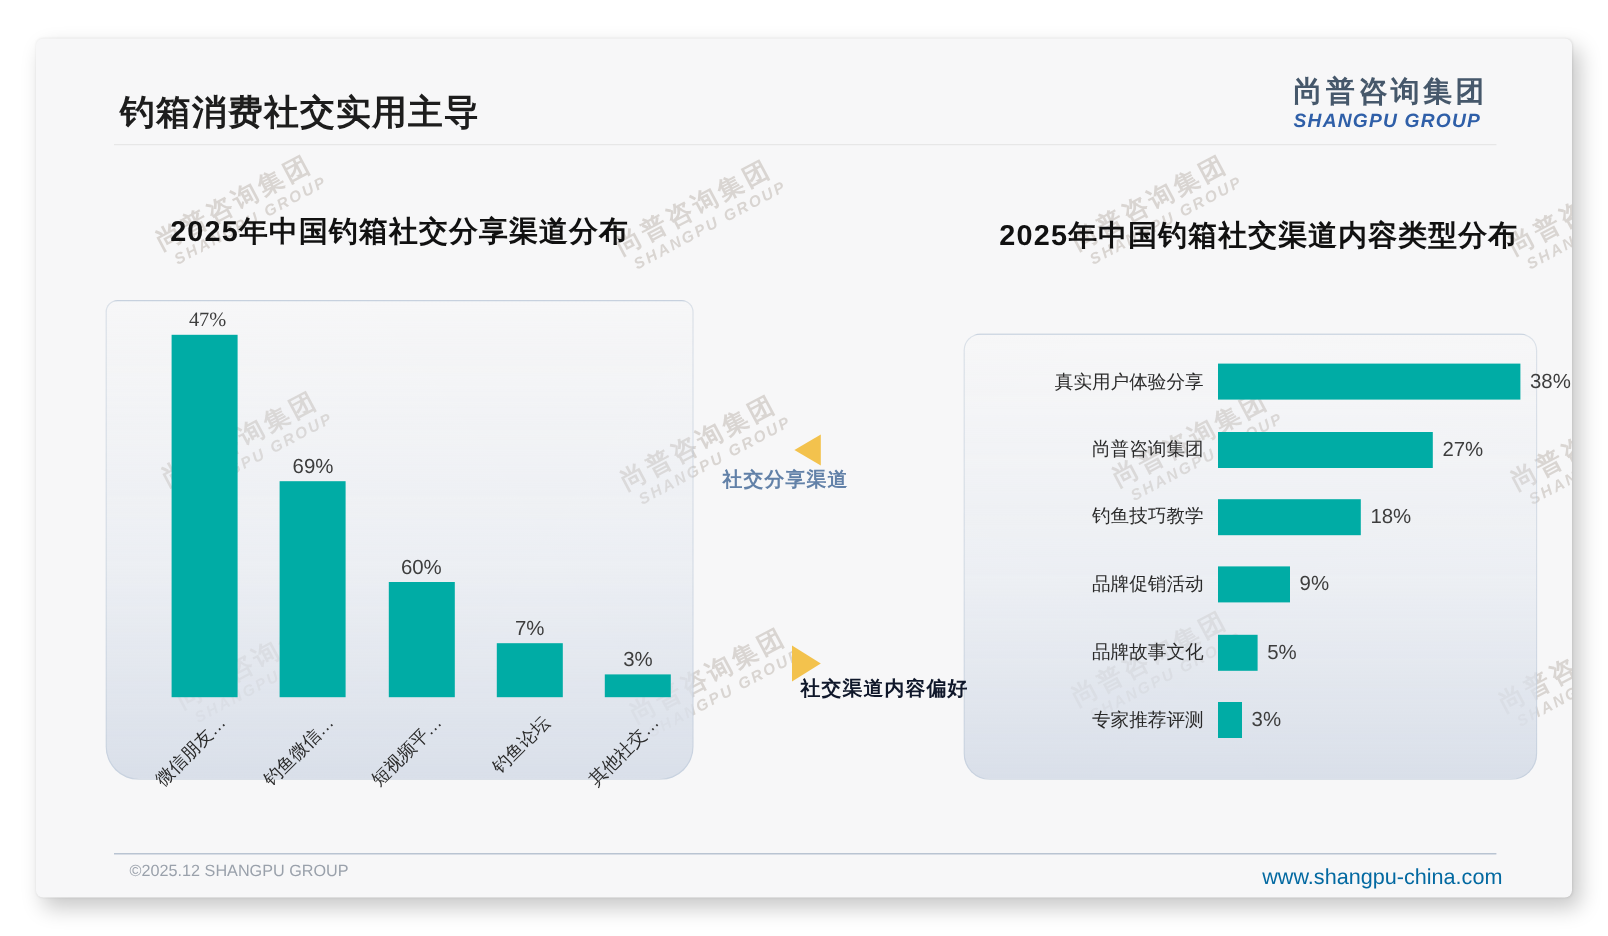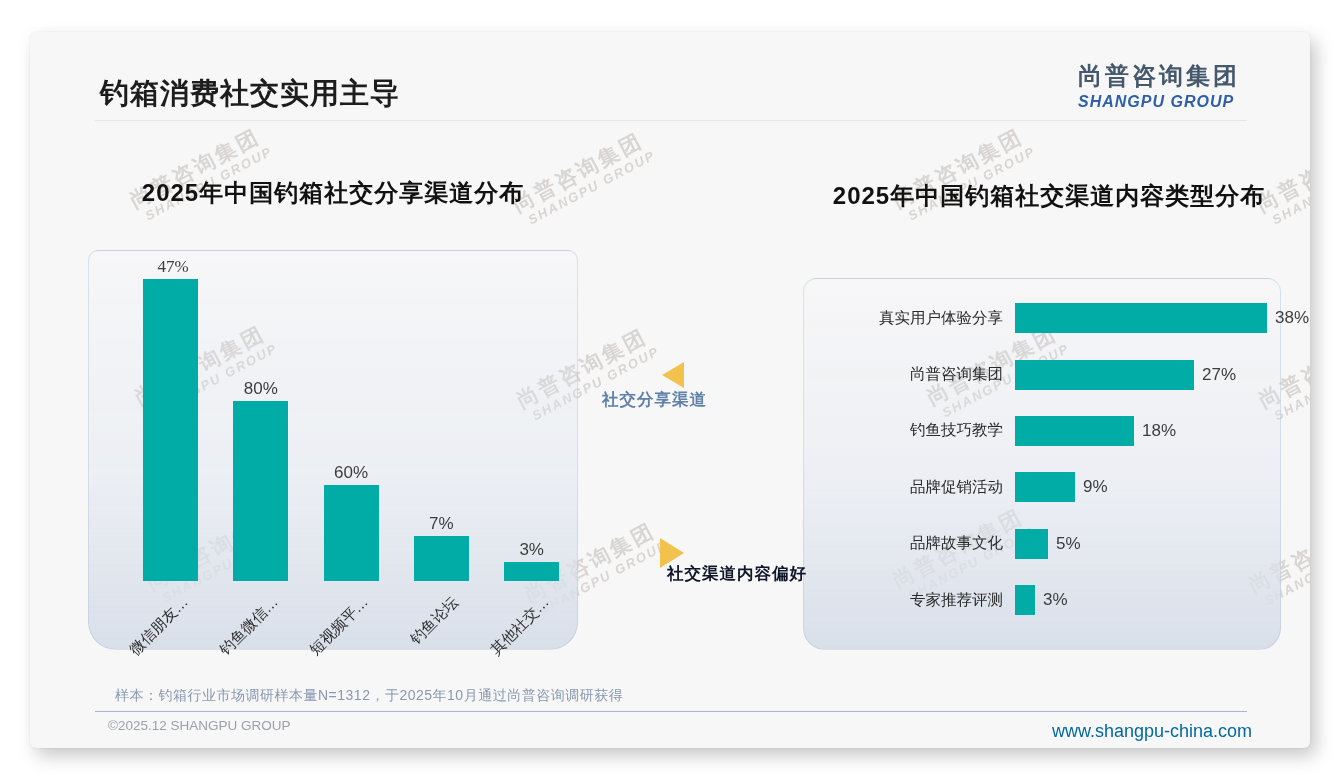--- a/index.html
+++ b/index.html
@@ -122,21 +122,21 @@
   </div>
 
   <div id="left-chart-title" class="chart-title">2025年中国钓箱社交分享渠道分布</div>
   <div id="right-chart-title" class="chart-title">2025年中国钓箱社交渠道内容类型分布</div>
 
   <div id="left-panel" class="chart-panel">
       <div class="vbar-rect" style="left: 54px; bottom: 68px; width: 55px; height: 302px; background: rgb(0, 172, 165);"></div>
       <div class="vbar-value" style="left: 54px; bottom: 372px; font-family: Liberation Serif, serif;">47%</div>
       <div class="vbar-cat" style="right: 398.5px; top: 342px;">微信朋友…</div>
       <div class="vbar-rect" style="left: 144.3px; bottom: 68px; width: 55px; height: 180px; background: rgb(0, 172, 165);"></div>
-      <div class="vbar-value" style="left: 141.8px; bottom: 250px;">80%</div>
+      <div class="vbar-value" style="left: 141.8px; bottom: 250px;">69%</div>
       <div class="vbar-cat" style="right: 308.2px; top: 342px;">钓鱼微信…</div>
       <div class="vbar-rect" style="left: 234.6px; bottom: 68px; width: 55px; height: 96px; background: rgb(0, 172, 165);"></div>
       <div class="vbar-value" style="left: 232.1px; bottom: 166px;">60%</div>
       <div class="vbar-cat" style="right: 217.9px; top: 342px;">短视频平…</div>
       <div class="vbar-rect" style="left: 324.9px; bottom: 68px; width: 55px; height: 45px; background: rgb(0, 172, 165);"></div>
       <div class="vbar-value" style="left: 322.4px; bottom: 115px;">7%</div>
       <div class="vbar-cat" style="right: 127.6px; top: 342px;">钓鱼论坛</div>
       <div class="vbar-rect" style="left: 415.2px; bottom: 68px; width: 55px; height: 19px; background: rgb(0, 172, 165);"></div>
       <div class="vbar-value" style="left: 412.7px; bottom: 89px;">3%</div>
       <div class="vbar-cat" style="right: 37.3px; top: 342px;">其他社交…</div>
@@ -174,18 +174,17 @@
         <div class="hrow-bar" style="width: 20px; background: rgb(0, 172, 165);"></div>
         <div class="hrow-value">3%</div>
       </div>
     </div>
 
   <div id="tri-left" class="tri" style="border-right: 22px solid rgb(243, 194, 77);"></div>
   <div id="label-share" style="color: rgb(98, 129, 168); margin-left: 19px;">社交分享渠道</div>
   <div id="tri-right" class="tri" style="border-left: 24px solid rgb(243, 194, 77);"></div>
   <div id="label-content" style="color: #0f172a; font-family: Liberation Mono, monospace;">社交渠道内容偏好</div>
 
-  <div id="sample-note">样本：钓箱行业市场调研样本量N=1312，于2025年10月通过尚普咨询调研获得</div>
   <div id="footer-divider"></div>
   <div id="copyright">©2025.12 SHANGPU GROUP</div>
   <div id="website">www.shangpu-china.com</div>
 
 </div>
 
 </body></html>

